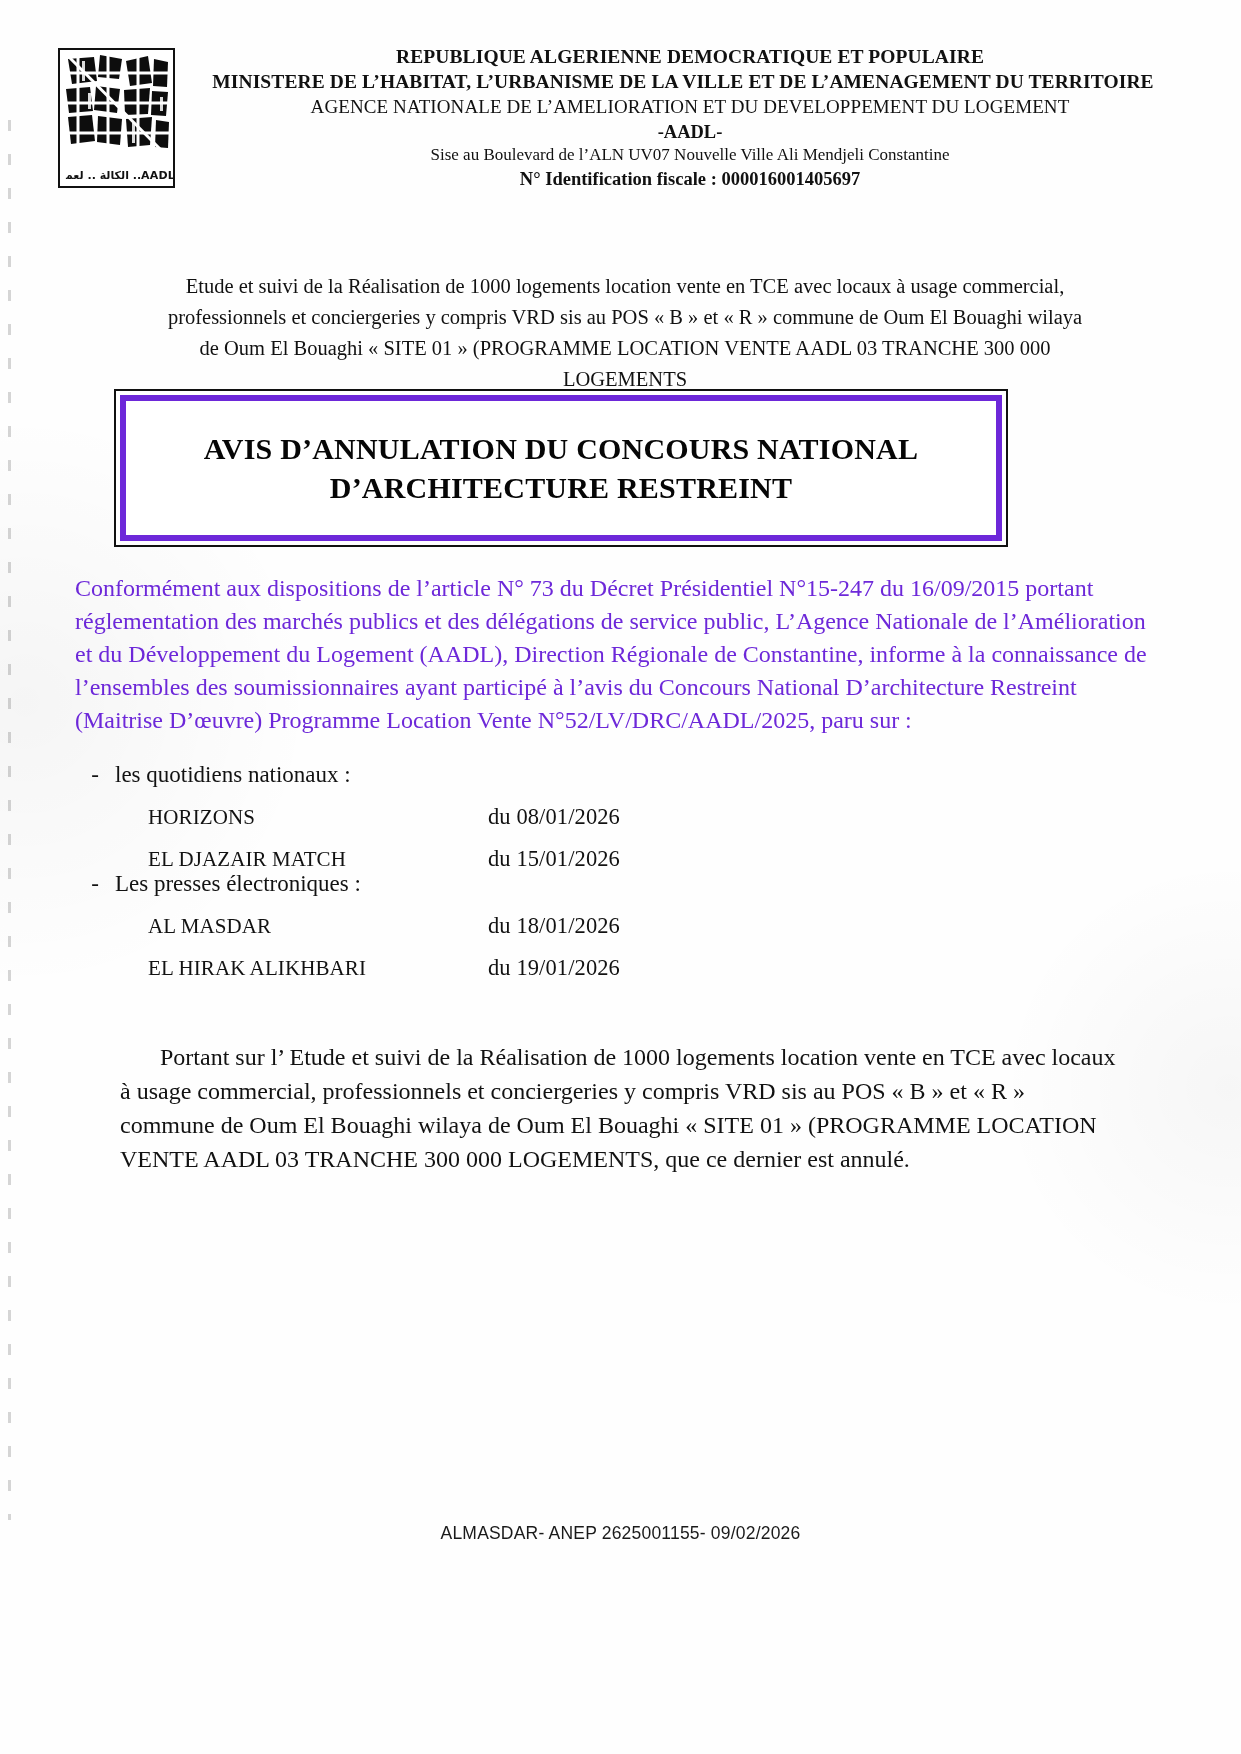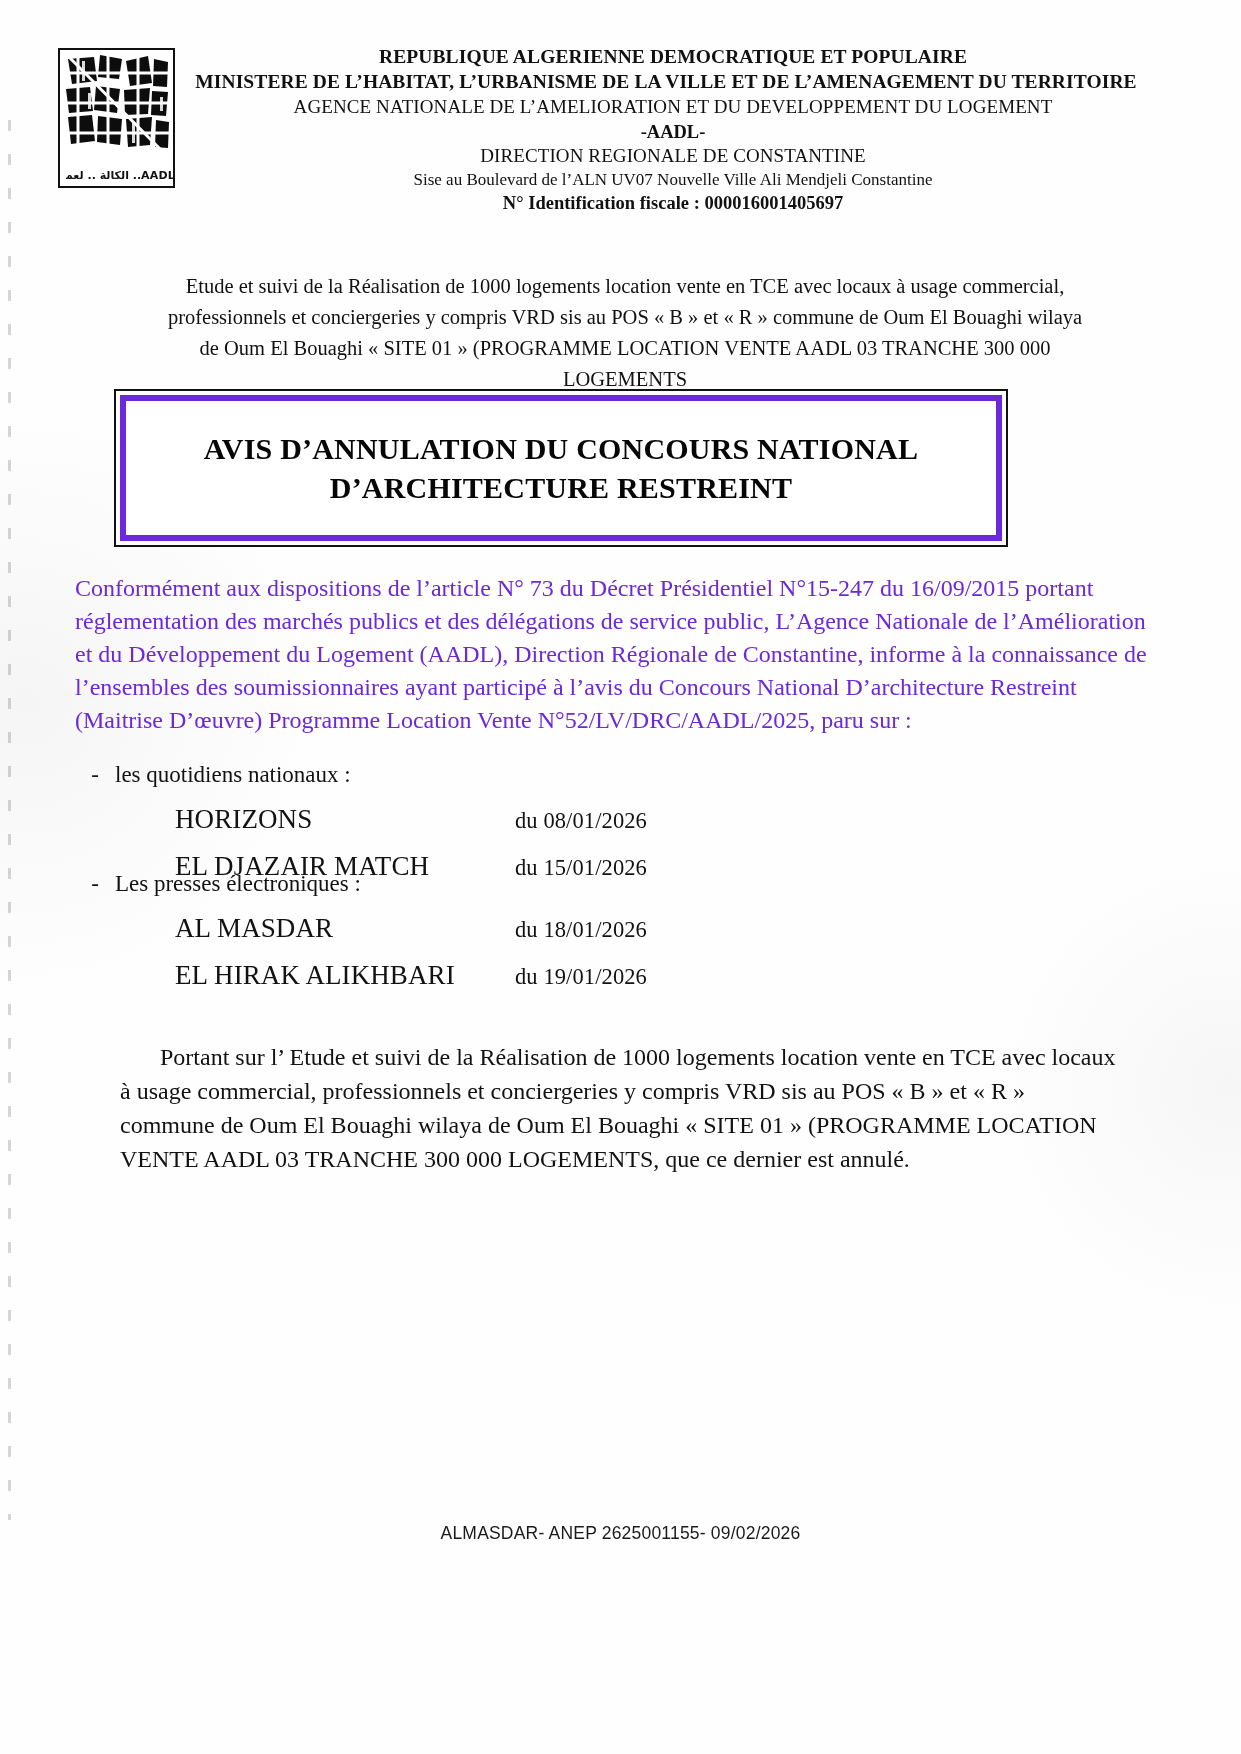--- a/index.html
+++ b/index.html
@@ -82,21 +82,21 @@
     font-family: "DejaVu Sans", sans-serif;
     font-size: 11px;
     font-weight: 700;
     letter-spacing: 0.2px;
     color: #111;
     white-space: nowrap;
   }
 
   .header-lines {
     position: absolute;
-    left: 173px;
+    left: 190px;
     top: 0;
     width: 1000px;
     text-align: center;
   }
   .hl {
     font-family: "Liberation Serif", serif;
     font-weight: 700;
     color: #111;
     line-height: 1.30;
     white-space: nowrap;
@@ -192,23 +192,23 @@
     font-size: 23px;
   }
   .bullet-label { font-size: 23px; }
 
   .entry-row {
     display: flex;
     align-items: baseline;
     margin-top: 16px;
   }
   .entry-name {
-    margin-left: 100px;
+    margin-left: 73px;
     width: 340px;
-    font-size: 27px;
+    font-size: 21px;
     letter-spacing: 0.1px;
   }
   .entry-date {
     font-size: 22.5px;
     letter-spacing: 0.1px;
   }
 
   .closing {
     position: absolute;
     left: 120px;
@@ -280,21 +280,20 @@
         </svg>
       </div>
       <div class="logo-caption">ﺍﻟﻜﺎﻟﺔ .. ﻟﻌﻤ ..AADL</div>
     </div>
 
     <div class="header-lines">
       <div class="hl hl-1">REPUBLIQUE ALGERIENNE DEMOCRATIQUE ET POPULAIRE</div>
       <div class="hl hl-2">MINISTERE DE L’HABITAT, L’URBANISME DE LA VILLE ET DE L’AMENAGEMENT DU TERRITOIRE</div>
       <div class="hl hl-3">AGENCE  NATIONALE  DE L’AMELIORATION ET DU DEVELOPPEMENT DU LOGEMENT</div>
       <div class="hl hl-4">-AADL-</div>
-      <div class="hl hl-5">DIRECTION REGIONALE DE CONSTANTINE</div>
       <div class="hl hl-6">Sise au Boulevard de l’ALN UV07 Nouvelle Ville Ali Mendjeli Constantine</div>
       <div class="hl hl-7">N° Identification fiscale : 000016001405697</div>
     </div>
   </div>
 
   <div class="subject">Etude et suivi de la Réalisation de 1000 logements location vente en TCE avec locaux à usage commercial, professionnels et conciergeries y compris VRD sis au POS « B » et « R » commune de  Oum El Bouaghi wilaya de Oum El Bouaghi « SITE 01 » (PROGRAMME LOCATION VENTE AADL 03 TRANCHE 300 000 LOGEMENTS</div>
 
   <div class="title-box-outer">
     <div class="title-box-inner">
       <div class="title-line">AVIS D’ANNULATION DU CONCOURS NATIONAL</div>

